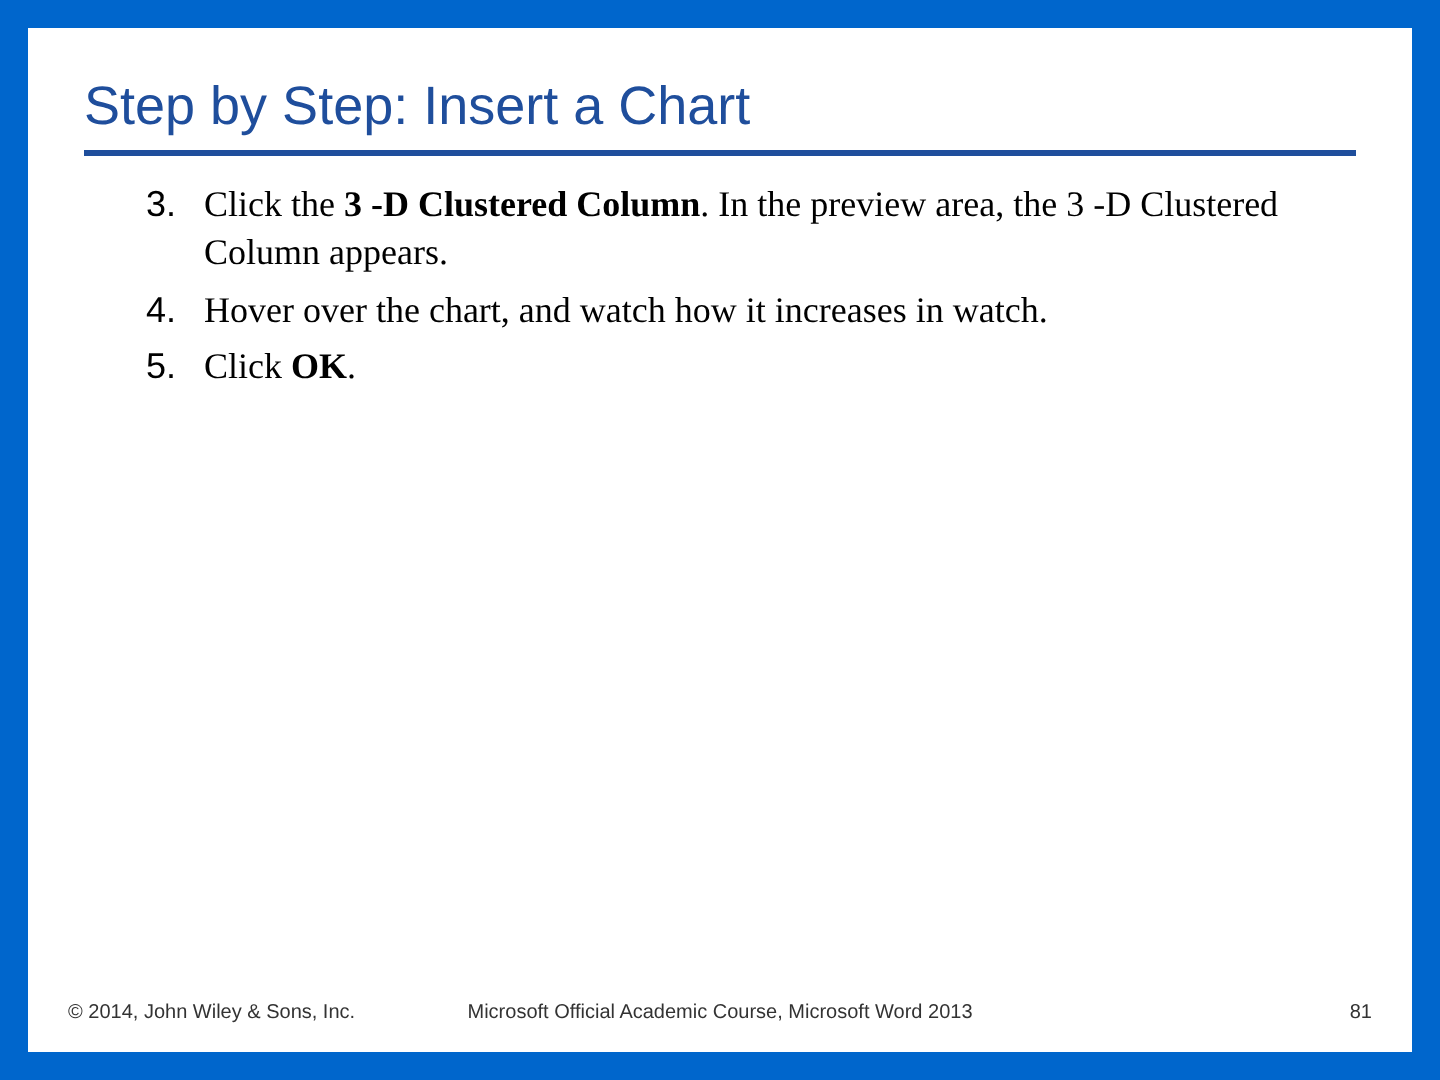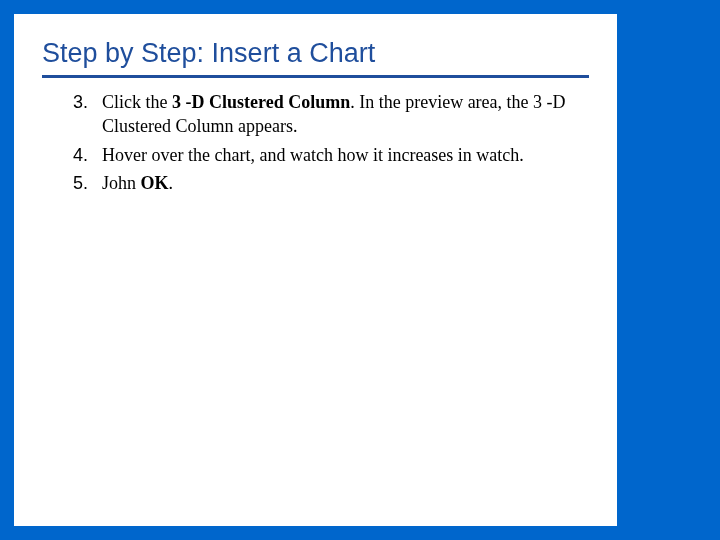--- a/index.html
+++ b/index.html
@@ -6,21 +6,21 @@
   body {
     width: 720px;
     height: 540px;
     background: #0066cc;
     font-family: Arial, Helvetica, sans-serif;
     overflow: hidden;
   }
   .slide {
     background: #fff;
     margin: 14px;
-    width: 603px;
+    width: 692px;
     height: 512px;
     position: relative;
     padding: 24px 28px 0 28px;
   }
   .title {
     color: #1f4e9c;
     font-size: 27px;
     font-weight: 400;
     padding-bottom: 6px;
     border-bottom: 3px solid #1f4e9c;
@@ -77,17 +77,22 @@
     <div class="step-row">
       <div class="step-num">3.</div>
       <div class="step-text"><span>Click the </span><span class="b">3 -D Clustered Column</span><span>. In the preview area, the 3 -D Clustered Column appears.</span></div>
     </div>
     <div class="step-row">
       <div class="step-num">4.</div>
       <div class="step-text"><span>Hover over the chart, and watch how it increases in watch.</span></div>
     </div>
     <div class="step-row">
       <div class="step-num">5.</div>
-      <div class="step-text"><span>John </span><span class="b">OK</span><span>.</span></div>
+      <div class="step-text"><span>Click </span><span class="b">OK</span><span>.</span></div>
     </div>
   </div>
 
+  <div class="footer">
+    <span class="footer-left">© 2014, John Wiley &amp; Sons, Inc.</span>
+    <span class="footer-center">Microsoft Official Academic Course, Microsoft Word 2013</span>
+    <span class="footer-right">81</span>
+  </div>
 </div>
 
 </body></html>

